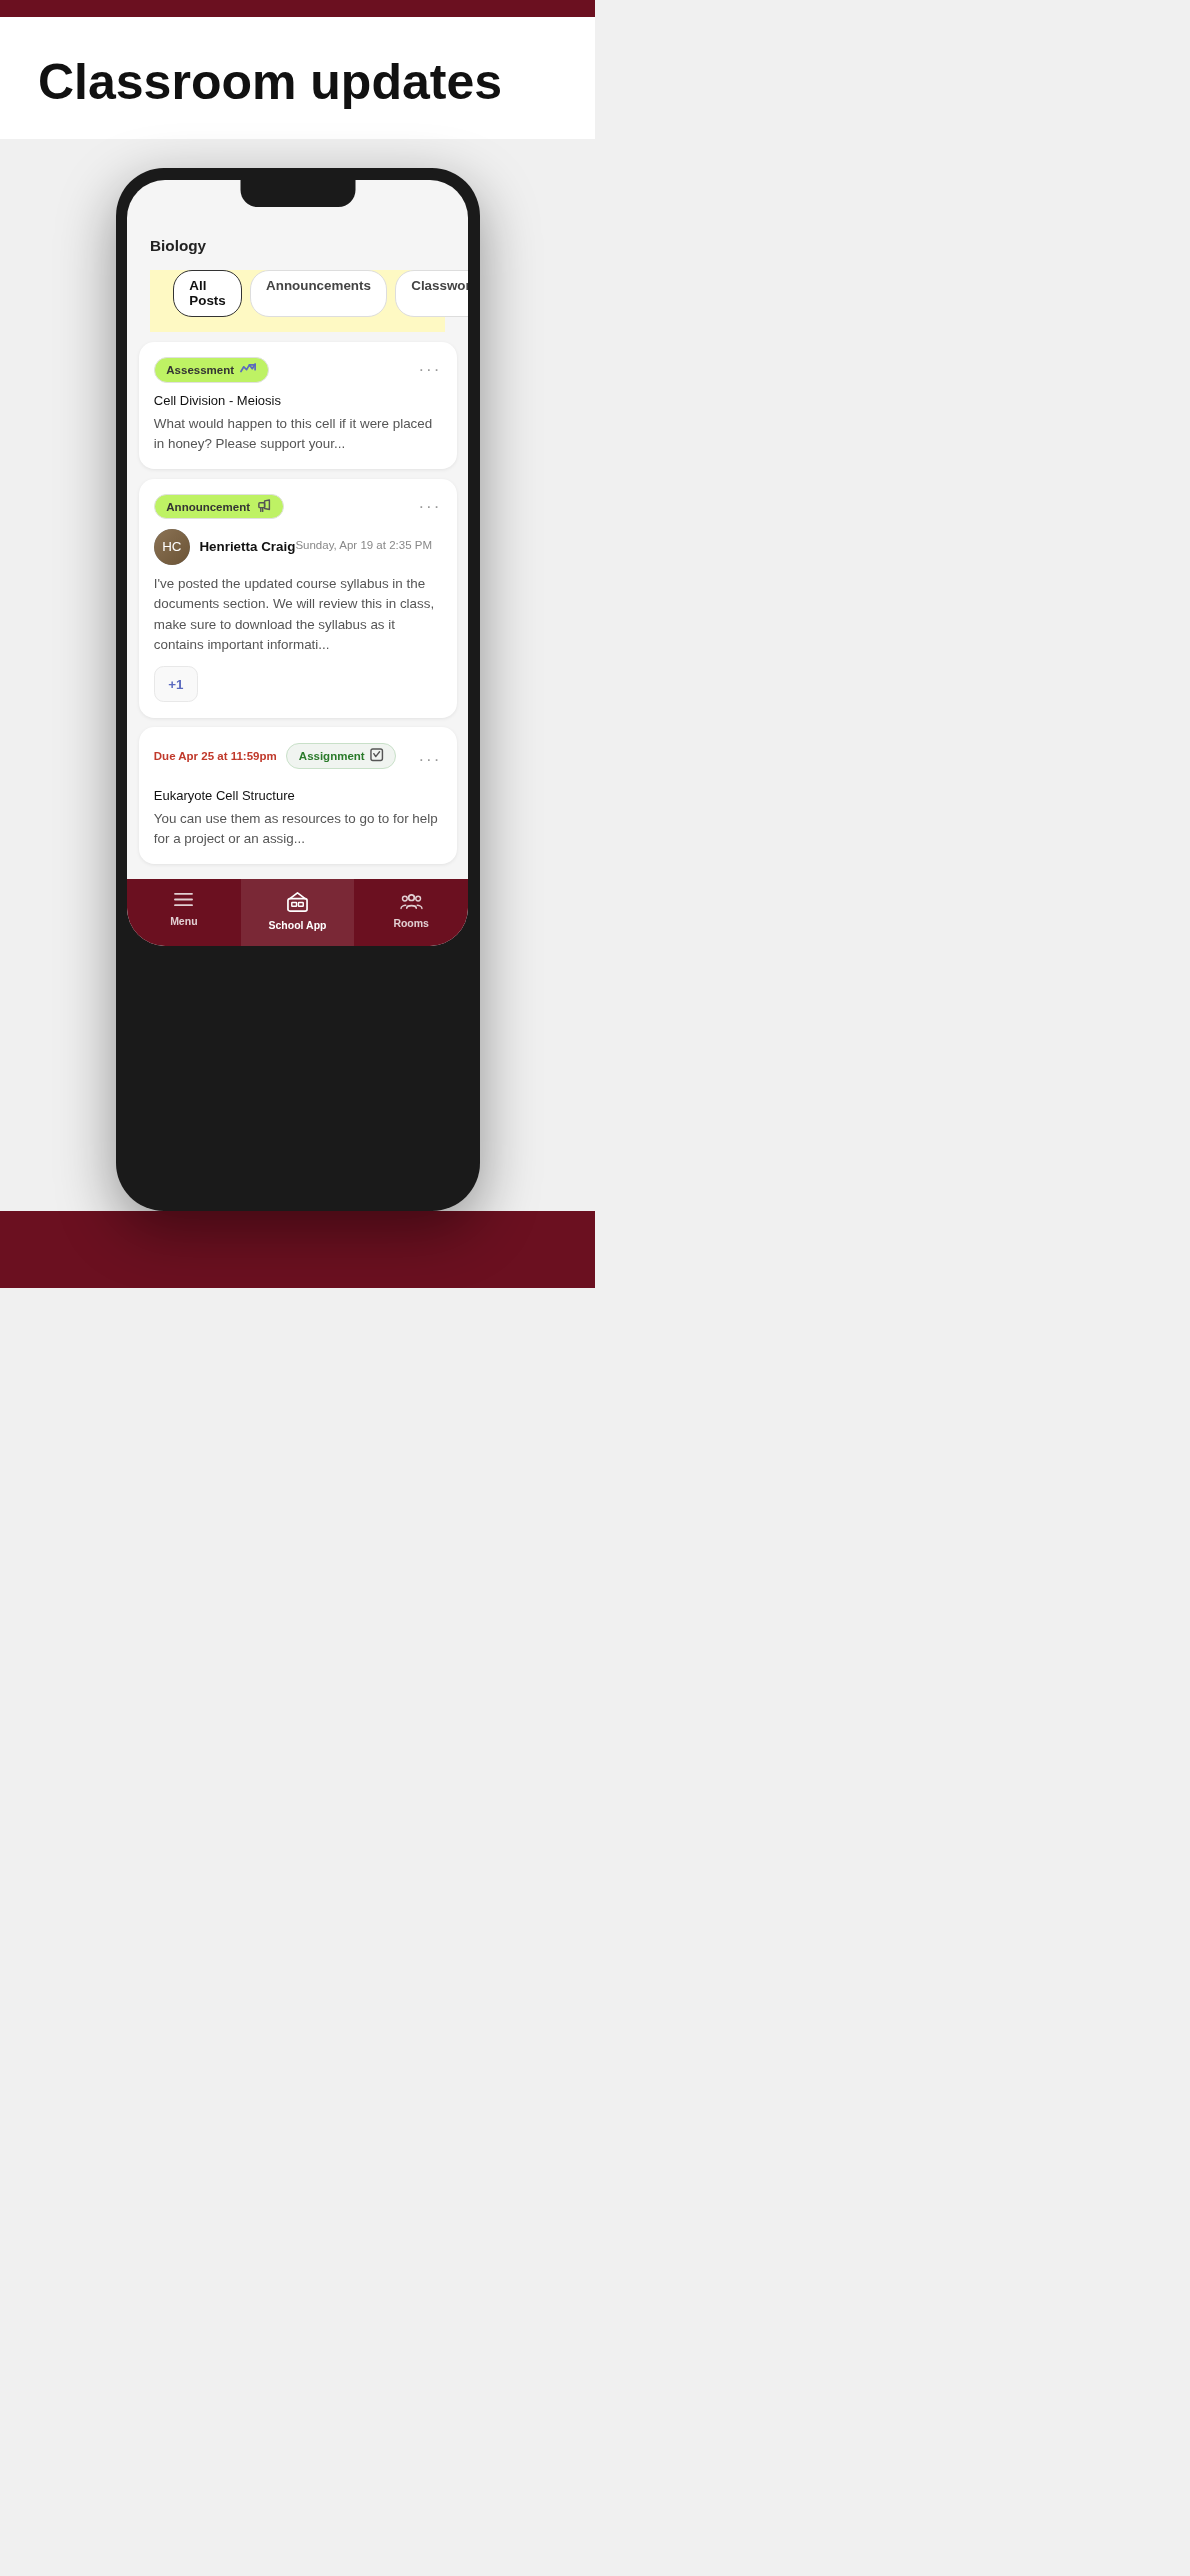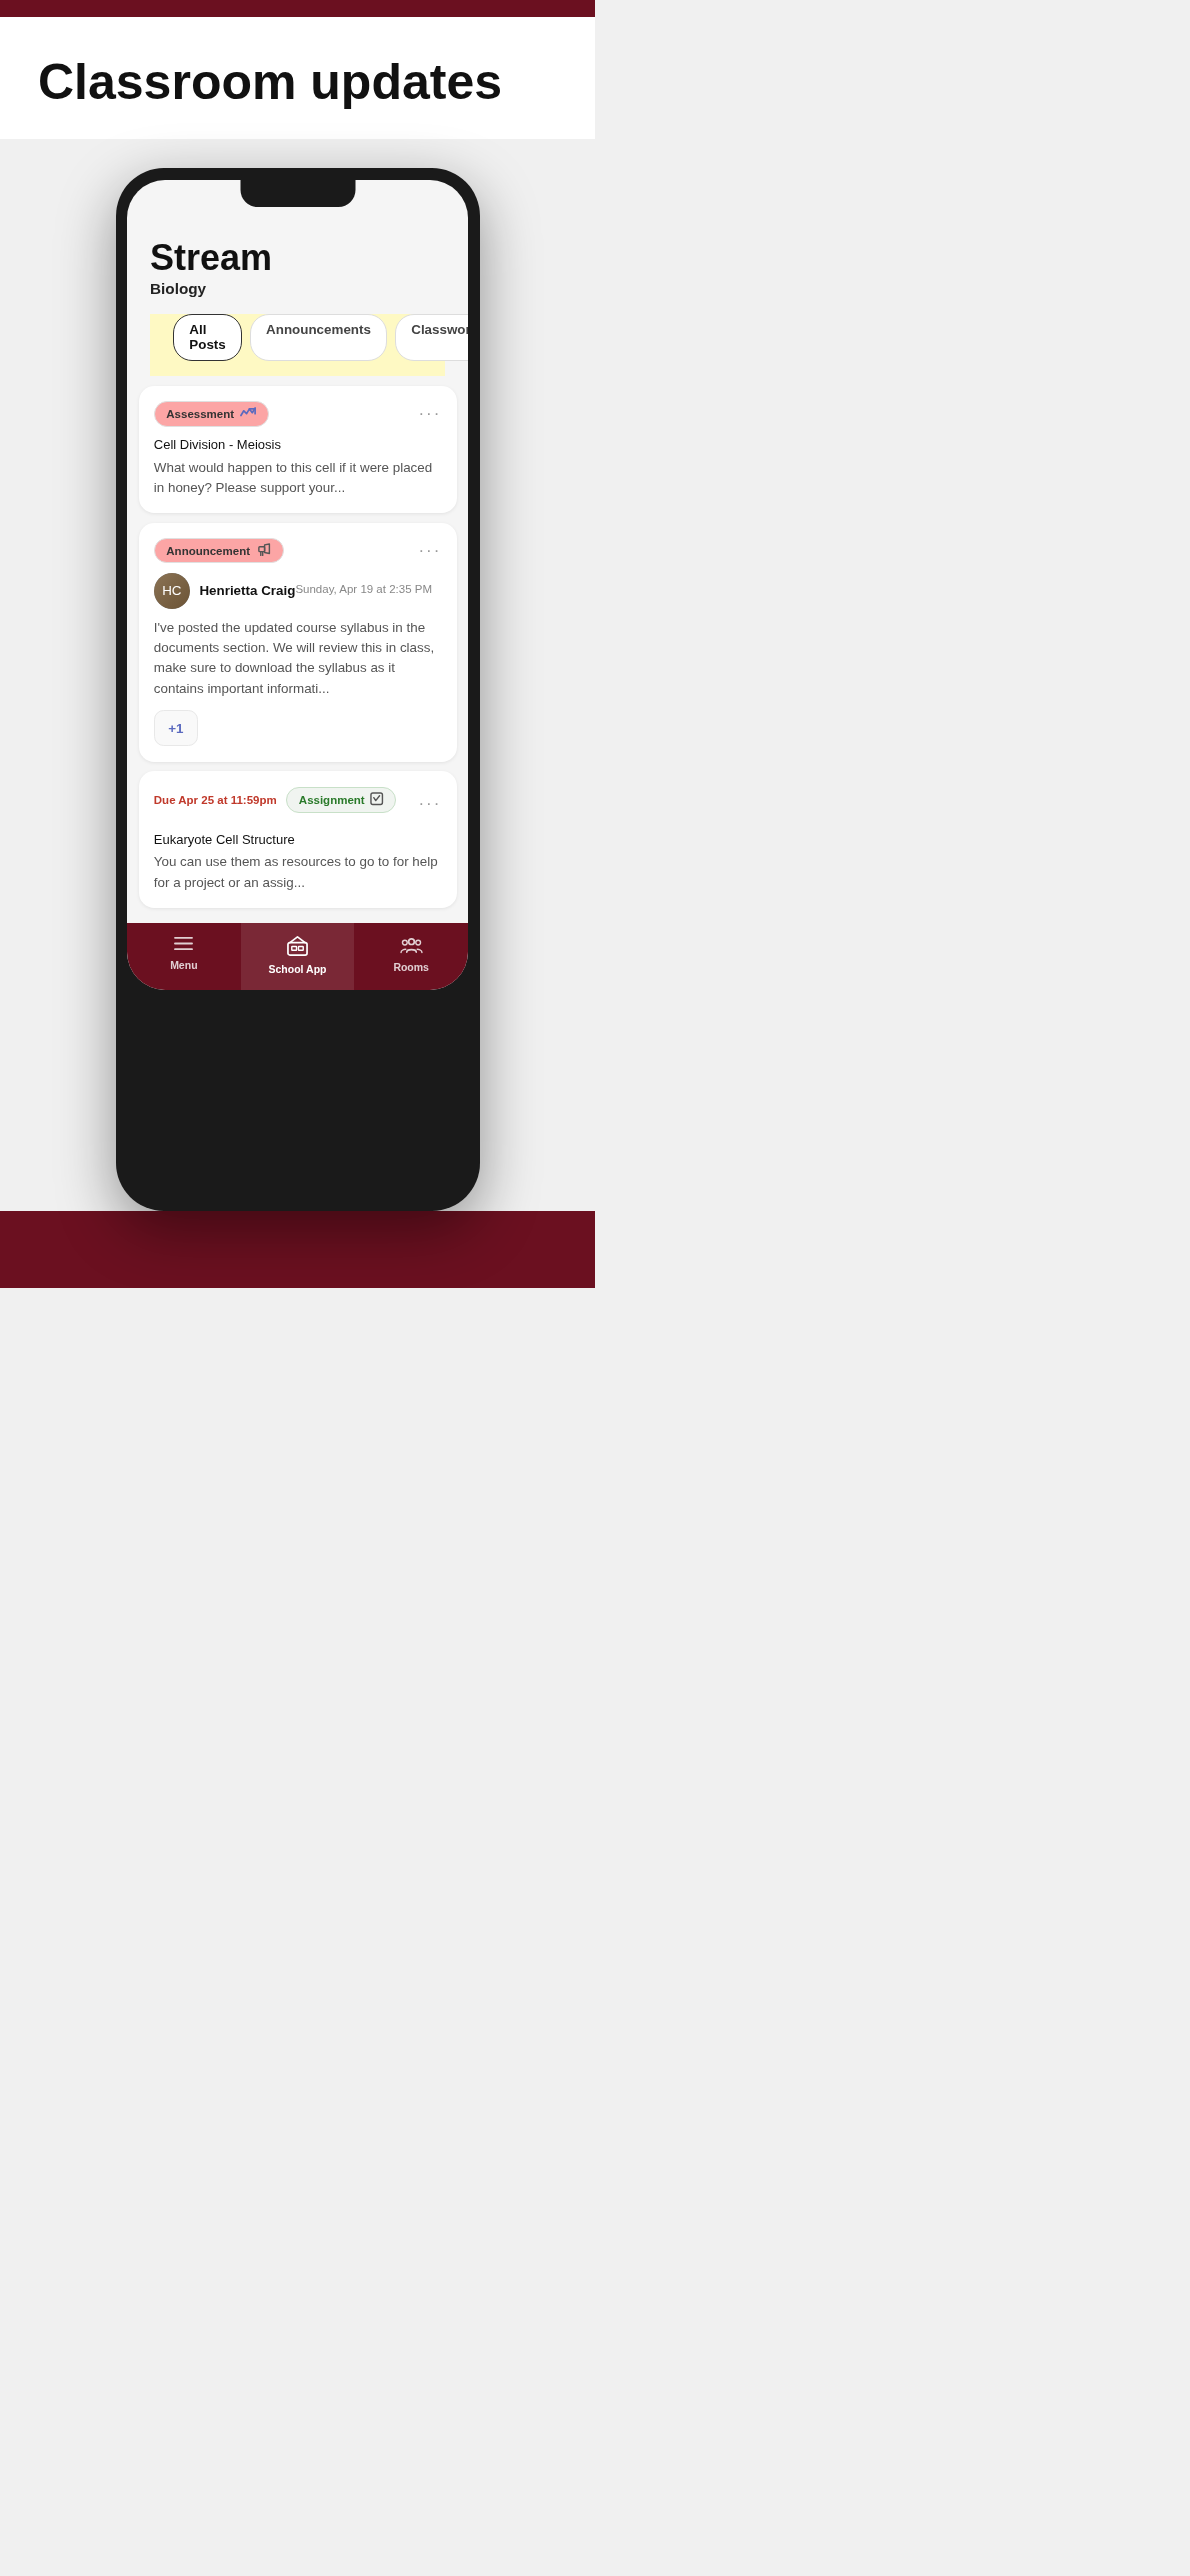--- a/index.html
+++ b/index.html
@@ -149,21 +149,21 @@
       display: flex;
       justify-content: space-between;
       align-items: center;
       margin-bottom: 9.6px;
     }
 
     .tag {
       display: flex;
       align-items: center;
       gap: 5.8px;
-      background: #fca5a5;
+      background: #bef264;
       border-radius: 19px;
       padding: 3.8px 11.5px;
       font-size: 11.5px;
       font-weight: 600;
       color: #333;
       border: 1px solid #e0e0e0;
     }
 
     .more-btn {
       color: #999;
@@ -363,21 +363,20 @@
 
 <div class="phone-area">
   <div class="phone-frame">
 
     <div class="phone-notch"></div>
 
     <div class="phone-screen">
       <div class="screen-content">
 
         <div class="stream-header">
-          <div class="stream-title">Stream</div>
           <div class="stream-subtitle">Biology</div>
 
           <div class="tab-bar">
             <div class="tab-item active">
               <span>All Posts</span>
             </div>
             <div class="tab-item">
               <span>Announcements</span>
             </div>
             <div class="tab-item">

